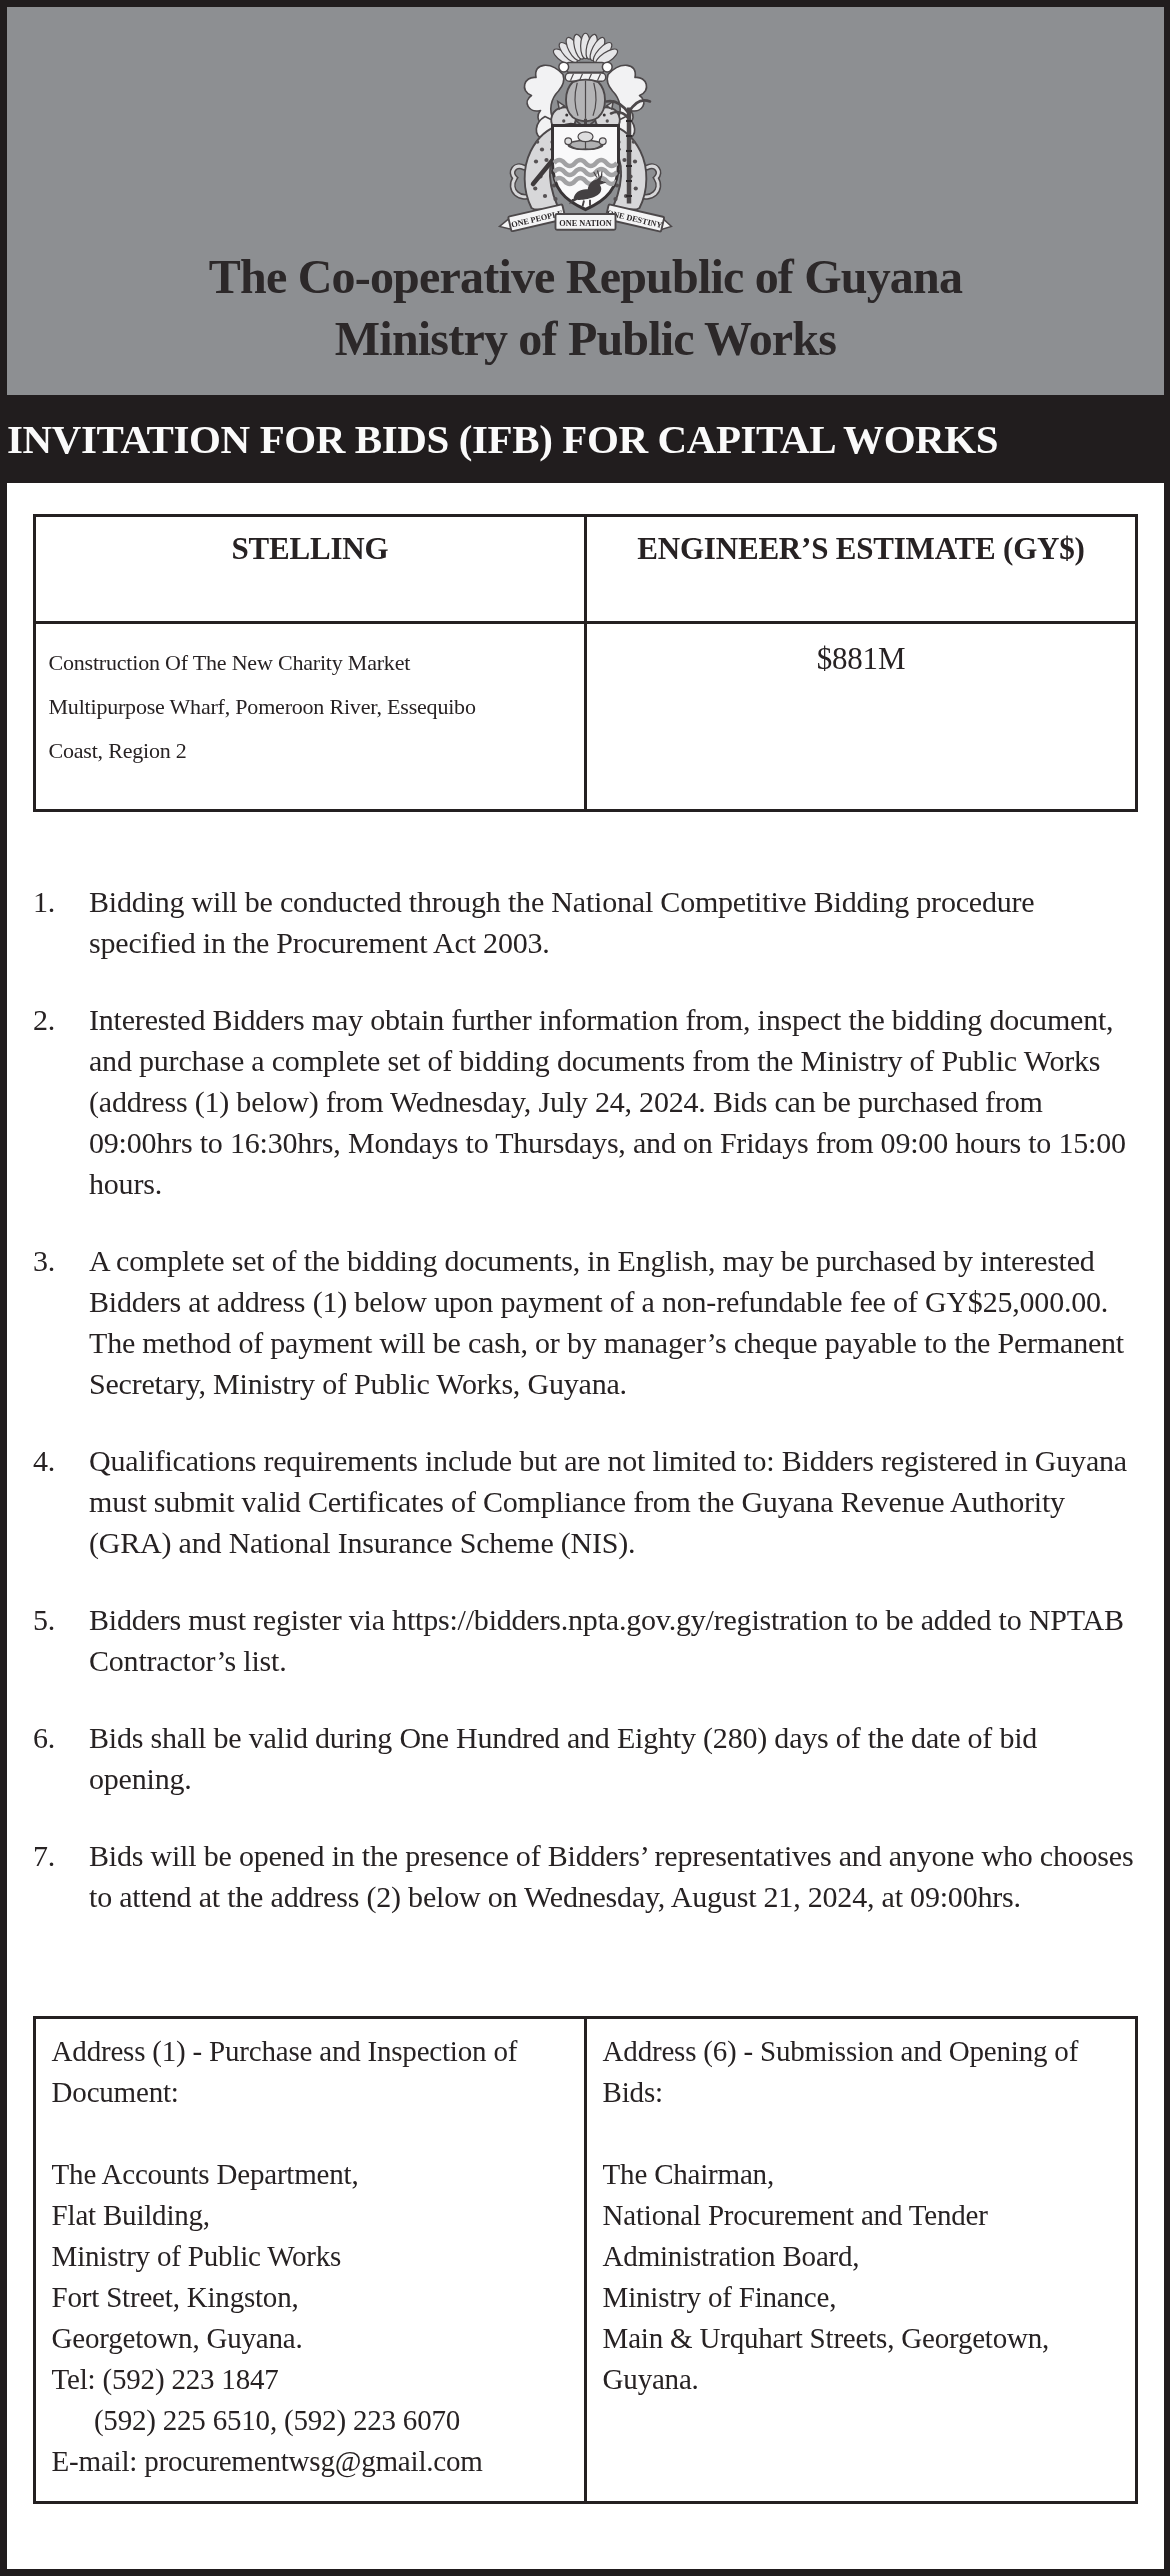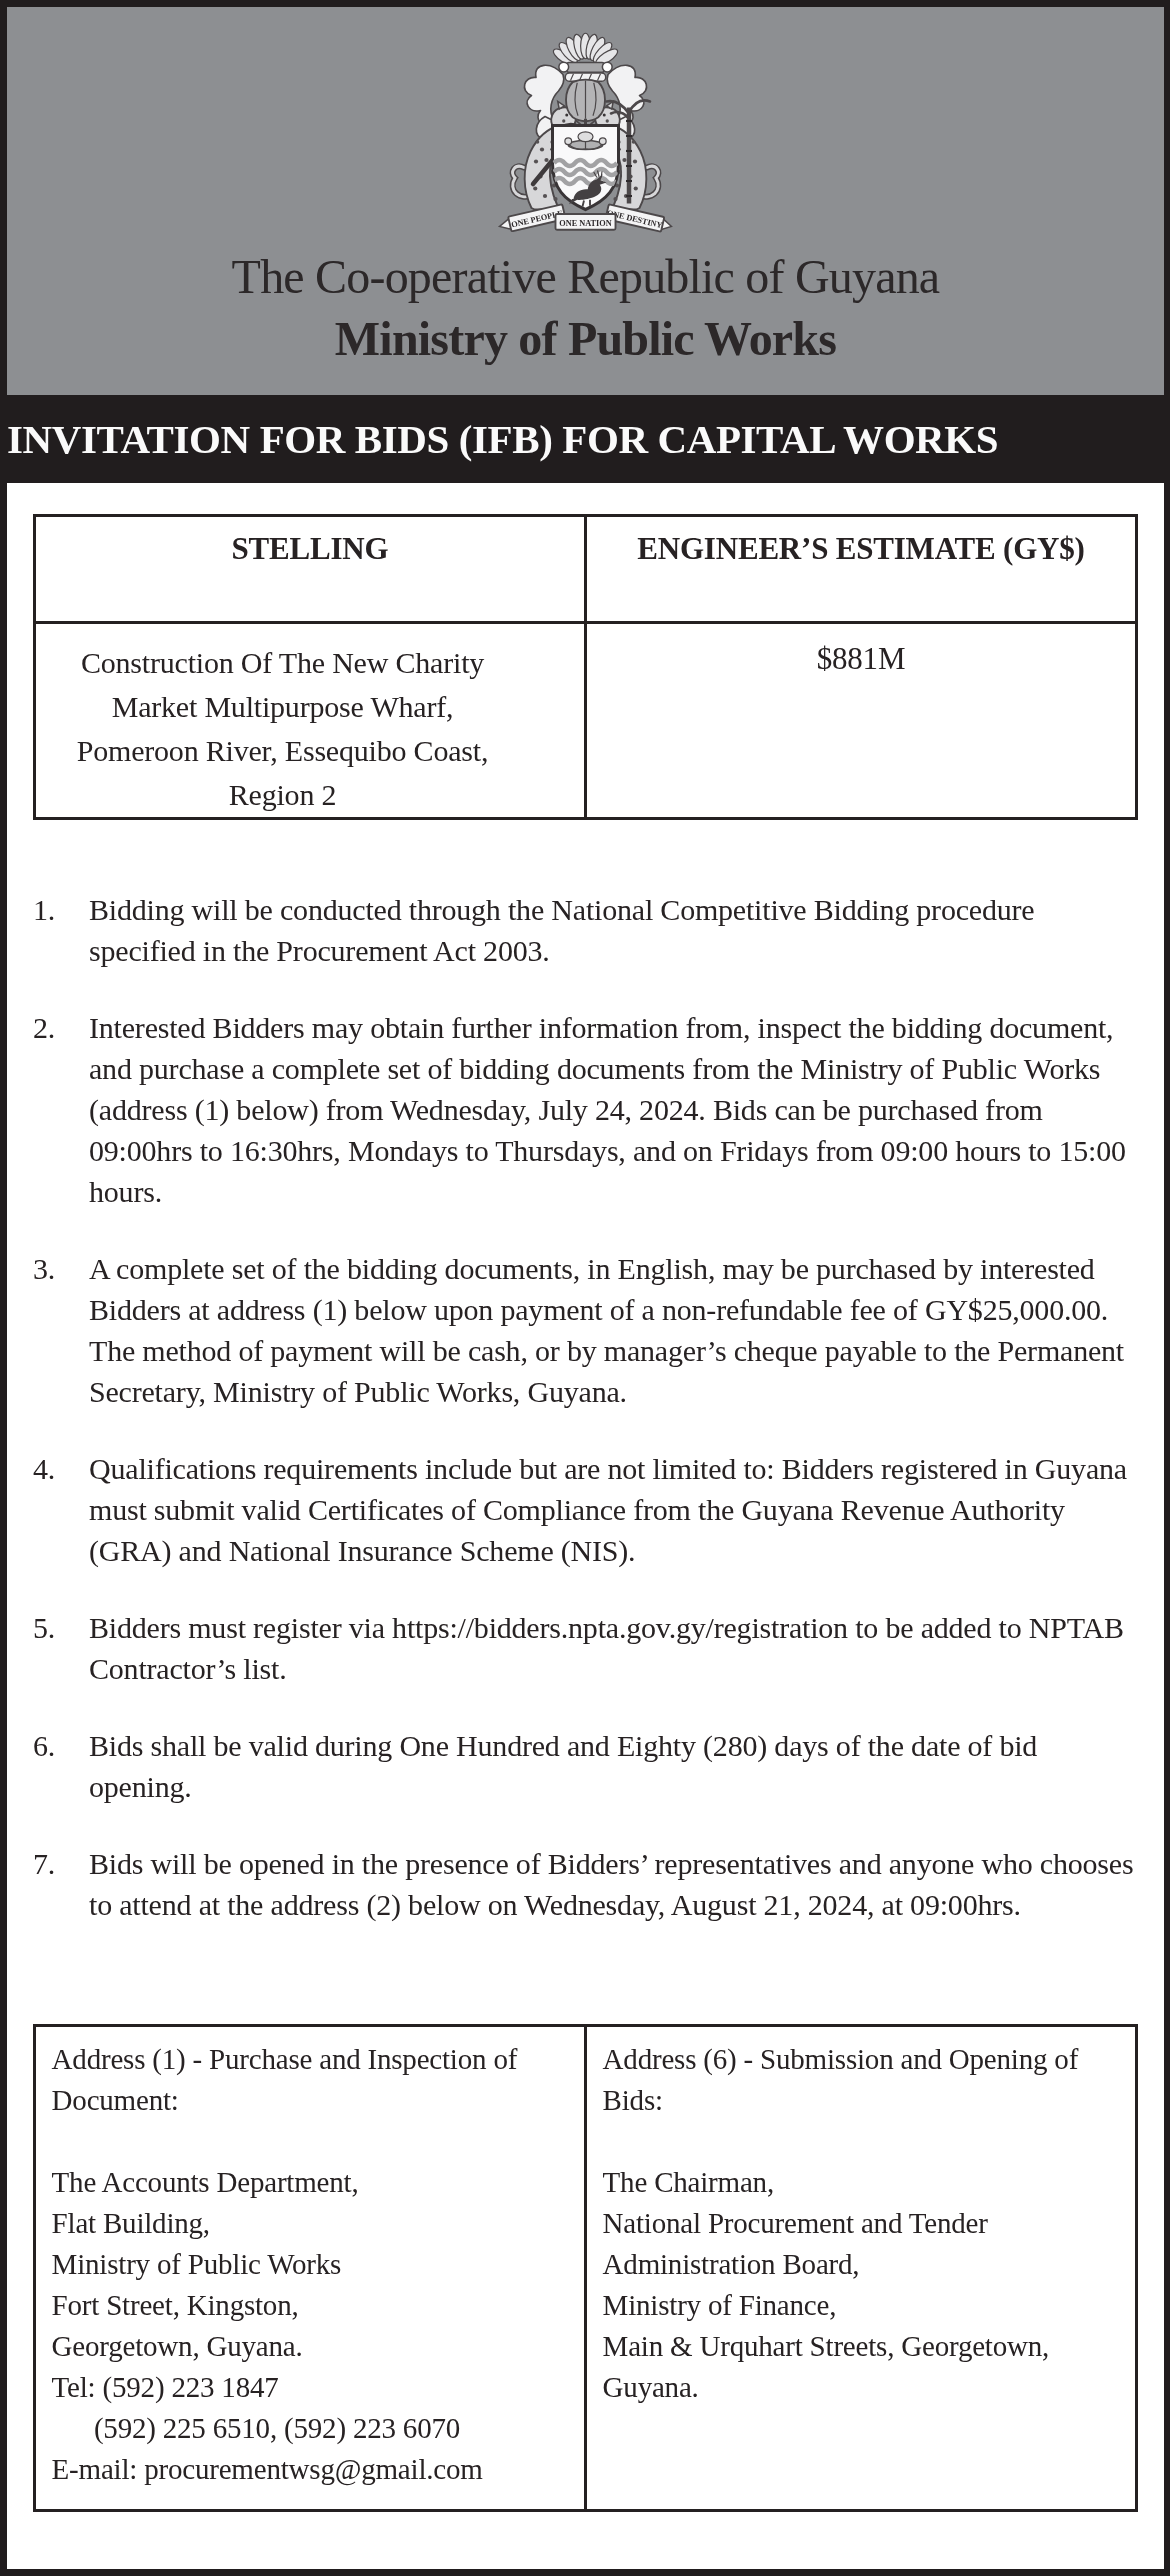--- a/index.html
+++ b/index.html
@@ -25,21 +25,21 @@
   .masthead{
     height:388px;
     background:var(--header_gray);
     text-align:center;
     overflow:hidden;
   }
   .coa{margin-top:22px;}
   .title1{
     margin:11px 14px 0;
     font-size:48px;line-height:56px;
-    font-weight:normal;letter-spacing:-0.8px;
+    font-weight:bold;letter-spacing:-0.8px;
     color:#2c2829;
   }
   .title2{
     margin:6.2px 0 0;
     font-size:48px;line-height:56px;
     font-weight:bold;letter-spacing:-0.8px;
     color:#2c2829;
   }
   
   .banner{
@@ -62,21 +62,21 @@
   }
   table.projects th,table.projects td{
     border:3.9px solid var(--line);
     vertical-align:top;
   }
   table.projects th{
     height:90px;padding:14px 16px 0;
     font-size:31px;letter-spacing:-0.2px;
     font-weight:bold;text-align:center;
   }
-  td.desc-cell{padding:17px 11px 0 12.5px;font-size:30px;line-height:44px;height:168px;text-align:center;}
+  td.desc-cell{padding:17px 11px 0 12.5px;font-size:22px;line-height:44px;height:168px;}
   .desc-wrap{max-width:468px;letter-spacing:-0.2px;}
   td.est-cell{padding:17px 7.8px 0;font-size:31px;text-align:center;letter-spacing:-0.2px;margin-top:44px;}
   
   .conds{
     list-style:none;margin:69px 0 0;padding:0;
     height:1108px;
   }
   .conds li{
     display:flex;
     margin-bottom:36px;

